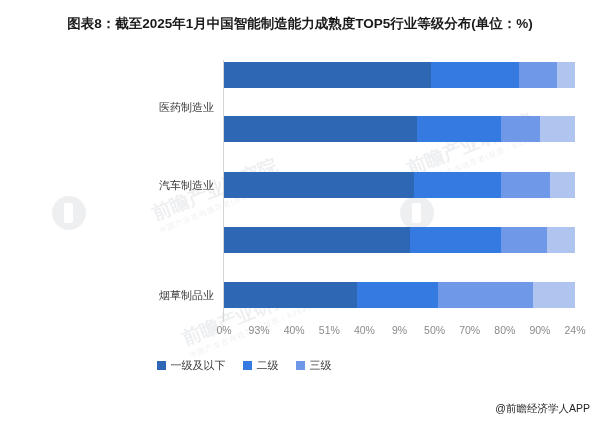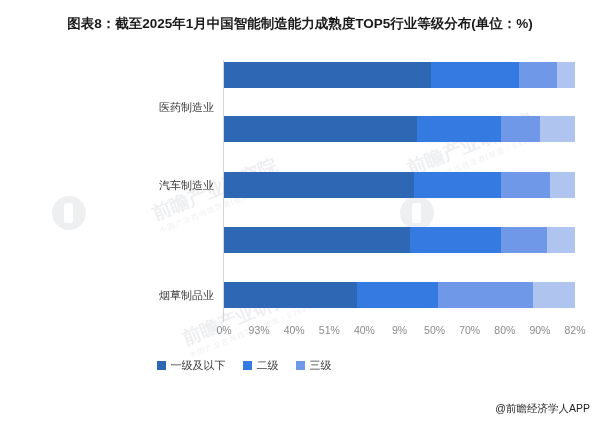--- a/index.html
+++ b/index.html
@@ -141,21 +141,21 @@
       <div class="xtick" style="left: 0%;">0%</div>
       <div class="xtick" style="left: 10%;">93%</div>
       <div class="xtick" style="left: 20%;">40%</div>
       <div class="xtick" style="left: 30%;">51%</div>
       <div class="xtick" style="left: 40%;">40%</div>
       <div class="xtick" style="left: 50%;">9%</div>
       <div class="xtick" style="left: 60%;">50%</div>
       <div class="xtick" style="left: 70%;">70%</div>
       <div class="xtick" style="left: 80%;">80%</div>
       <div class="xtick" style="left: 90%;">90%</div>
-      <div class="xtick" style="left: 100%;">82%</div>
+      <div class="xtick" style="left: 100%;">24%</div>
     </div>
 
   <div id="legend">
       <div class="legend-item">
         <span class="legend-swatch" style="background: rgb(46, 104, 180);"></span>
         <span class="legend-label">一级及以下</span>
       </div>
       <div class="legend-item">
         <span class="legend-swatch" style="background: rgb(53, 122, 224);"></span>
         <span class="legend-label">二级</span>

